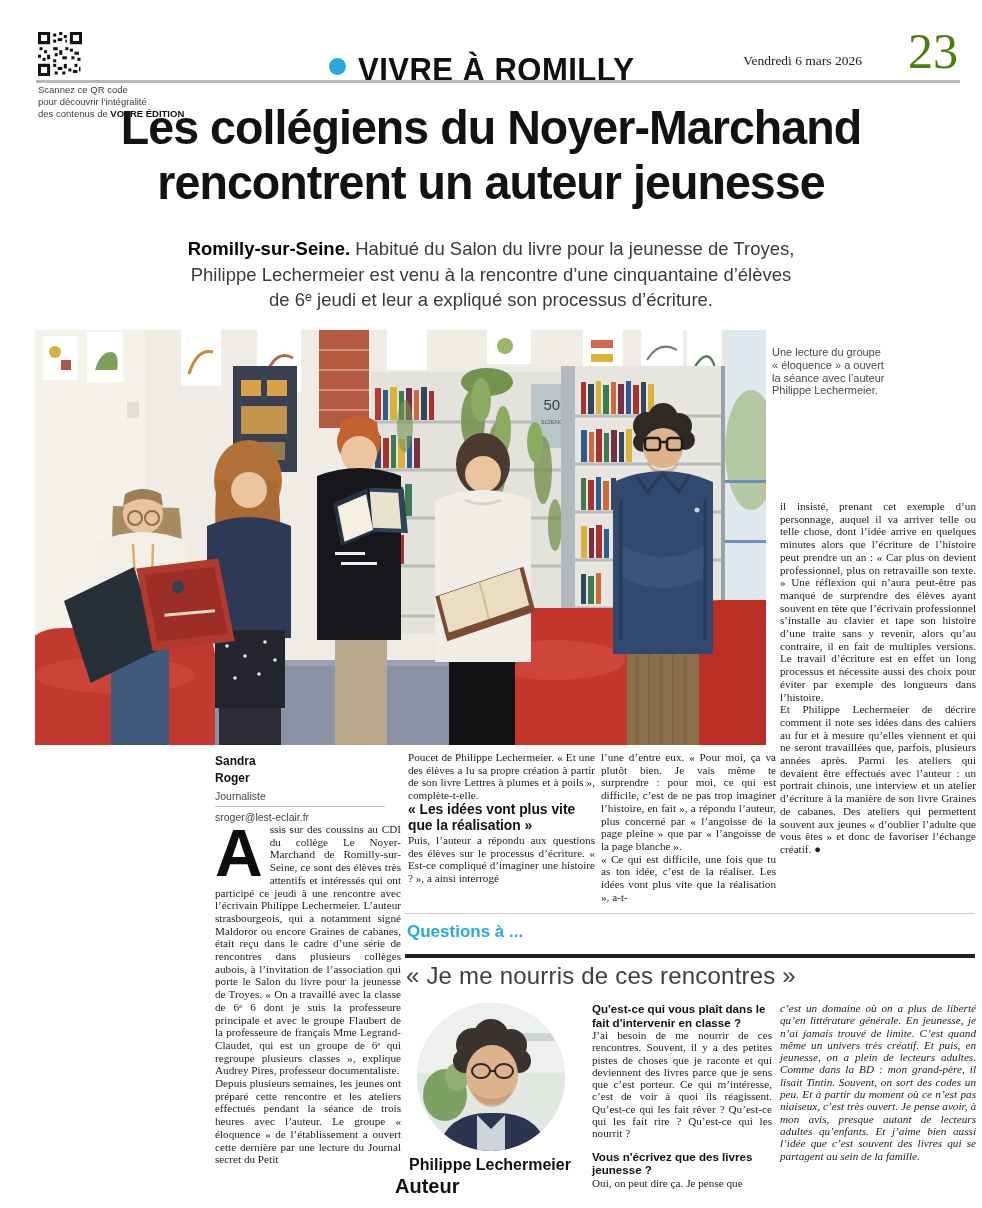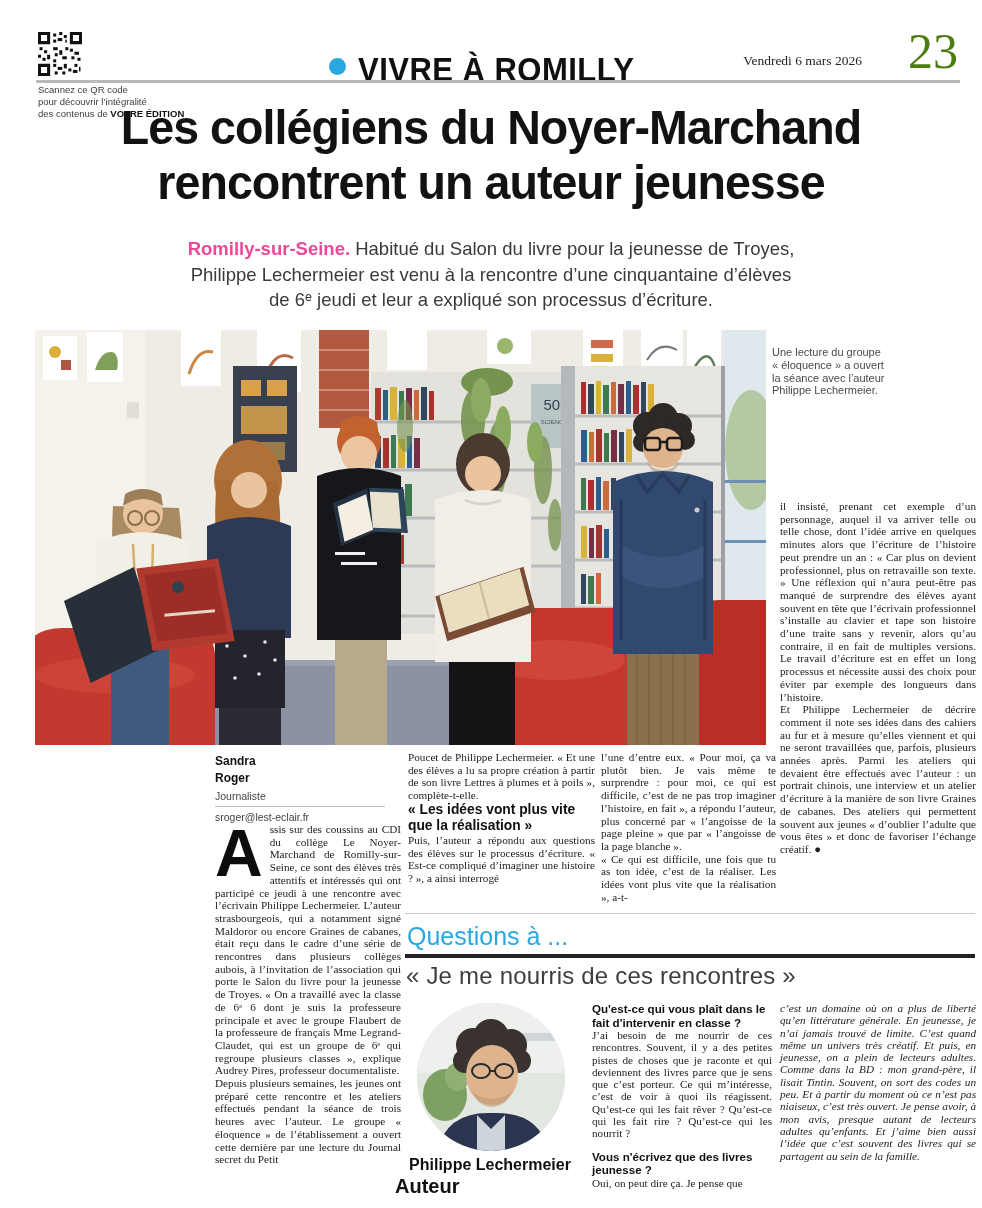--- a/index.html
+++ b/index.html
@@ -40,21 +40,21 @@
   .subhead{font-family:"Liberation Sans",sans-serif;font-weight:700;font-size:13.8px;line-height:16px;
            color:#101010;text-align:left;margin:9px 0 4px 0;}
   
   .byline{left:215px;top:753px;width:170px;font-family:"Liberation Sans",sans-serif;}
   .byline .name{font-size:12px;font-weight:700;line-height:16.5px;color:#111;}
   .byline .role{font-size:10.5px;color:#444;margin-top:4px;}
   .byline .rule{height:1px;background:#bfbfbf;margin:4px 0;}
   .byline .mail{font-size:10.5px;color:#444;}
   
   .int-toprule{left:405px;top:913px;width:570px;height:1px;background:#c9c9c9;}
-  .kicker{left:407px;top:922px;font-family:"Liberation Sans",sans-serif;font-weight:400;font-size:25px;}
+  .kicker{left:407px;top:922px;font-family:"Liberation Sans",sans-serif;font-weight:700;font-size:17px;}
   .int-thickrule{left:405px;top:954px;width:570px;height:4px;background:#222;}
   .quote-head{left:406px;top:962px;width:575px;font-family:"Liberation Sans",sans-serif;
               font-weight:300;font-size:24px;color:#3e3e3e;letter-spacing:.2px;}
   .avatar{left:417px;top:1003px;width:148px;height:148px;border-radius:50%;overflow:hidden;background:#dfe4e0;}
   .int-name{left:395px;top:1156px;width:190px;text-align:center;font-family:"Liberation Sans",sans-serif;
             font-weight:800;font-size:16px;line-height:18px;color:#101010;}
   .int-role{left:395px;top:1175px;width:190px;font-family:"Liberation Sans",sans-serif;
             font-weight:800;font-size:20px;color:#101010;}
   .intcol{font-size:11.2px;line-height:12.3px;text-align:justify;color:#1c1c1c;}
   .intcol p{margin:0;}
@@ -121,21 +121,21 @@
   <div class="abs dateline">Vendredi 6 mars 2026</div>
   <div class="abs pagenum">23</div>
   <div class="abs toprule"></div>
 
   <div class="abs headline">
     <div>Les collégiens du Noyer-Marchand</div>
     <div>rencontrent un auteur jeunesse</div>
   </div>
 
   <div class="abs lede">
-    <span class="loc" style="color:#ec4899;">Romilly-sur-Seine.</span><span> Habitué du Salon du livre pour la jeunesse de Troyes, Philippe Lechermeier est venu à la rencontre d’une cinquantaine d’élèves de 6ᵉ jeudi et leur a expliqué son processus d’écriture.</span>
+    <span class="loc" style="color:#000000;">Romilly-sur-Seine.</span><span> Habitué du Salon du livre pour la jeunesse de Troyes, Philippe Lechermeier est venu à la rencontre d’une cinquantaine d’élèves de 6ᵉ jeudi et leur a expliqué son processus d’écriture.</span>
   </div>
 
   <div class="abs photo">
     <svg width="731" height="415" viewBox="0 0 731 415">
       <rect width="731" height="415" fill="#efece6"></rect>
       <rect x="0" y="0" width="110" height="360" fill="#f5f2ec"></rect>
       <rect x="92" y="72" width="12" height="16" fill="#e2ded6"></rect>
 
       <rect x="688" y="0" width="43" height="345" fill="#dfe8ec"></rect>
       <ellipse cx="716" cy="120" rx="26" ry="60" fill="#a9bf92" opacity=".8"></ellipse>

